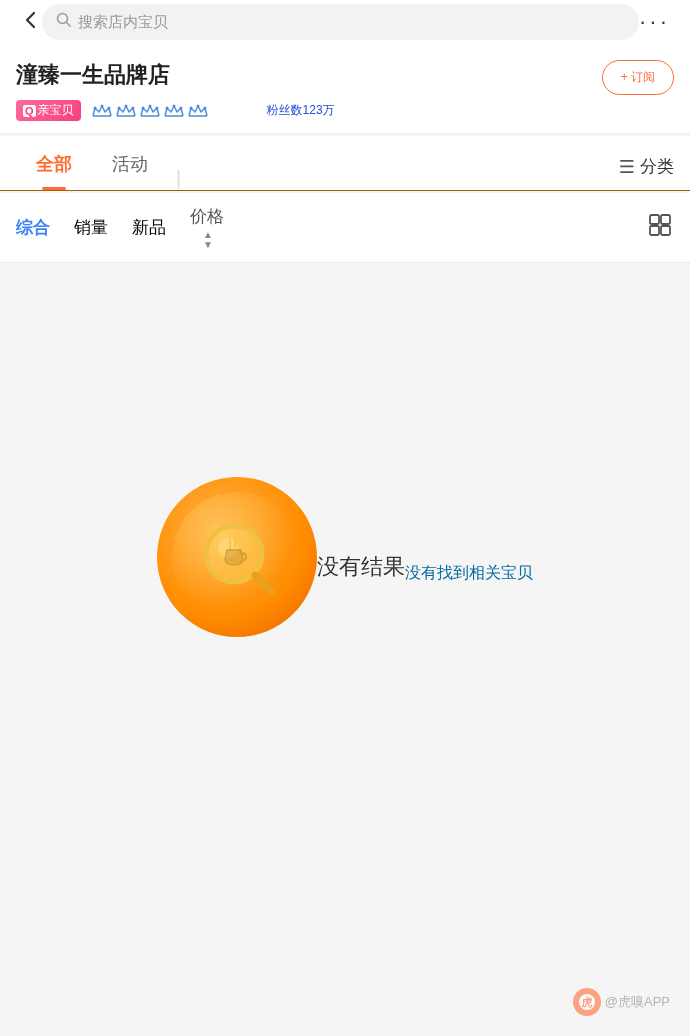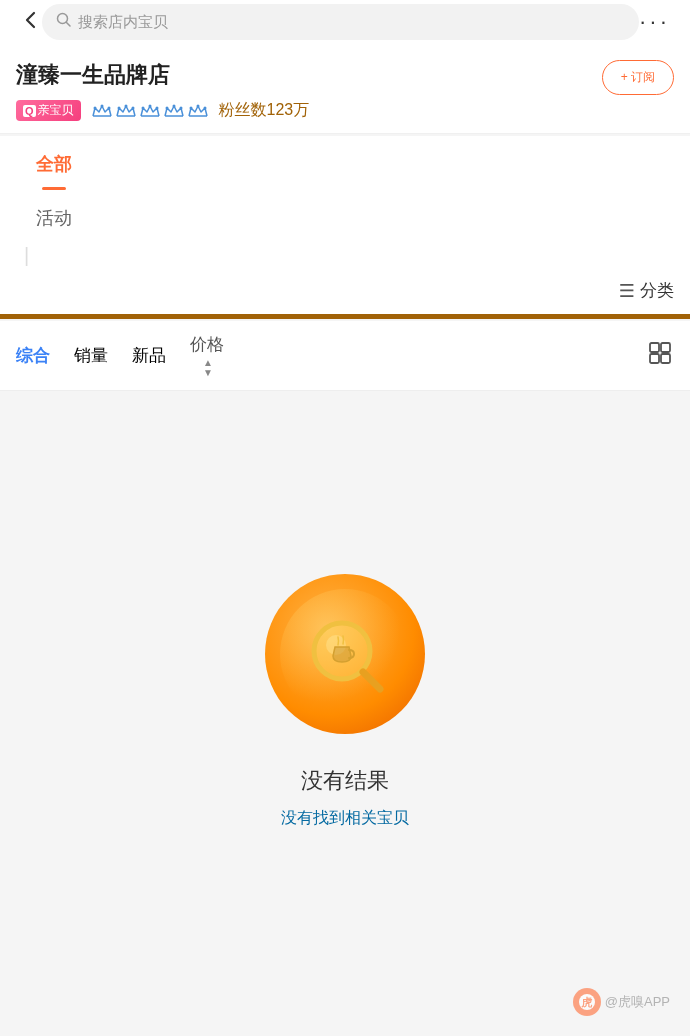--- a/index.html
+++ b/index.html
@@ -91,46 +91,46 @@
       padding: 0 2px;
       font-weight: bold;
       font-size: 11px;
     }
     .level-icons {
       display: flex;
       align-items: center;
       gap: 2px;
     }
     .fans-count {
-      font-size: 16px;
-      color: #a16207;
+      font-size: 12px;
+      color: #1d4ed8;
+      margin-left: 48px;
     }
     .subscribe-btn {
       background: #fff;
       border: 1.5px solid #ff6b35;
       color: #ff6b35;
       border-radius: 20px;
       padding: 8px 18px;
       font-size: 12px;
       cursor: pointer;
       white-space: nowrap;
       display: flex;
       align-items: center;
       gap: 4px;
     }
 
     
     .nav-tabs {
       background: #fff;
       padding: 0 16px;
       display: flex;
-      align-items: flex-start;
-      border-bottom: 5px solid #a16207;
+      align-items: flex-end;
+      border-bottom: 1px solid #a16207;
       margin-top: 2px;
-      flex-direction: column;
     }
     .nav-tab {
       padding: 16px 20px 14px;
       font-size: 18px;
       color: #666;
       cursor: pointer;
       position: relative;
     }
     .nav-tab.active {
       color: #ff6b35;
@@ -209,21 +209,21 @@
       cursor: pointer;
       font-size: 24px;
       color: #555;
     }
 
     
     .content-area {
       background: #f5f5f5;
       min-height: 600px;
       display: flex;
-      flex-direction: column;
+      flex-direction: row;
       align-items: center;
       justify-content: center;
       padding: 60px 20px 40px;
     }
     .empty-illustration {
       width: 160px;
       height: 160px;
       border-radius: 50%;
       background: radial-gradient(circle at 40% 35%, #ffb347, #ff8c00 60%, #e65c00);
       display: flex;

